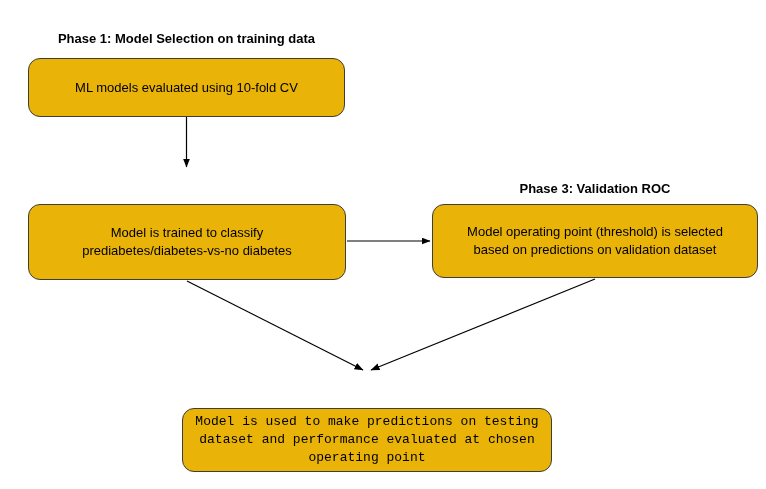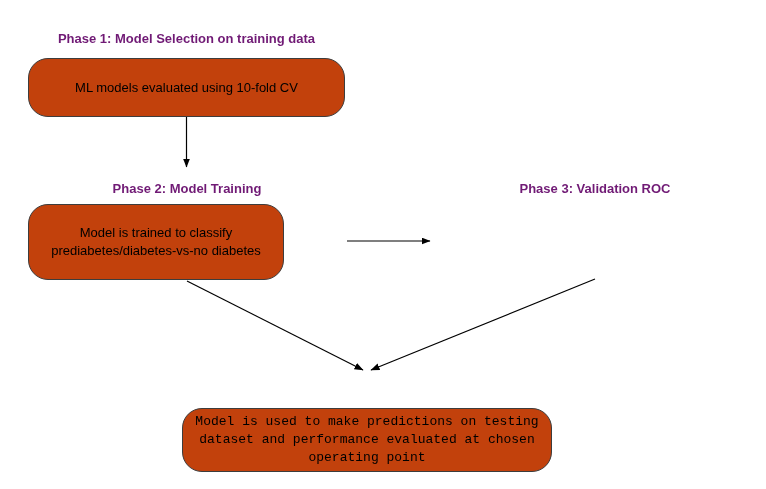--- a/index.html
+++ b/index.html
@@ -8,51 +8,51 @@
     width: 766px;
     height: 489px;
     background: #ffffff;
     font-family: "Liberation Sans", sans-serif;
     overflow: hidden;
   }
   .phase-title {
     position: absolute;
     font-size: 13px;
     font-weight: bold;
-    color: #701a75;
+    color: #000000;
     text-align: center;
     line-height: 16px;
   }
   .node {
     position: absolute;
     box-sizing: border-box;
-    background: #c2410c;
+    background: #eab308;
     border: 1.5px solid #3d3d3d;
-    border-radius: 20px;
+    border-radius: 12px;
     display: flex;
     align-items: center;
     justify-content: center;
     text-align: center;
     font-size: 13px;
     color: #000000;
     line-height: 18px;
     padding: 4px 10px;
   }
   .node-body { white-space: pre-line; }
   svg.arrows {
     position: absolute;
     left: 0; top: 0;
     width: 766px; height: 489px;
     pointer-events: none;
   }
   
   #title-phase1 { left: 28px;  top: 31px;  width: 317px; }
   #node-phase1  { left: 28px;  top: 58px;  width: 317px; height: 59px; }
   #title-phase2 { left: 28px;  top: 181px; width: 318px; }
-  #node-phase2  { left: 28px;  top: 204px; width: 256px; height: 76px; }
+  #node-phase2  { left: 28px;  top: 204px; width: 318px; height: 76px; }
   #title-phase3 { left: 432px; top: 181px; width: 326px; }
   #node-phase3  { left: 432px; top: 204px; width: 326px; height: 74px; }
   #title-phase4 { left: 182px; top: 382px; width: 370px; }
   #node-phase4  { left: 182px; top: 408px; width: 370px; height: 64px; font-family: Liberation Mono, monospace; }
 </style>
 </head>
 <body>
 
 <div class="canvas">
 
@@ -66,27 +66,30 @@
     <line x1="347" y1="241" x2="430" y2="241" stroke="#000000" stroke-width="1.2" marker-end="url(#arrowhead)"></line>
     <line x1="187" y1="281" x2="363" y2="370" stroke="#000000" stroke-width="1.2" marker-end="url(#arrowhead)"></line>
     <line x1="595" y1="279" x2="371" y2="370" stroke="#000000" stroke-width="1.2" marker-end="url(#arrowhead)"></line>
   </svg>
 
   <div class="phase-title" id="title-phase1">Phase 1: Model Selection on training data</div>
   <div class="node" id="node-phase1">
     <span class="node-body">ML models evaluated using 10-fold CV</span>
   </div>
 
-  <div class="phase-title" id="title-phase2">Phase 2: Model Training</div>
   <div class="node" id="node-phase2">
     <span class="node-body">Model is trained to classify
 prediabetes/diabetes-vs-no diabetes</span>
   </div>
 
   <div class="phase-title" id="title-phase3">Phase 3: Validation ROC</div>
+  <div class="node" id="node-phase3">
+    <span class="node-body">Model operating point (threshold) is selected
+based on predictions on validation dataset</span>
+  </div>
 
   <div class="node" id="node-phase4">
     <span class="node-body">Model is used to make predictions on testing
 dataset and performance evaluated at chosen
 operating point</span>
   </div>
 
 </div>
 
 </body></html>

